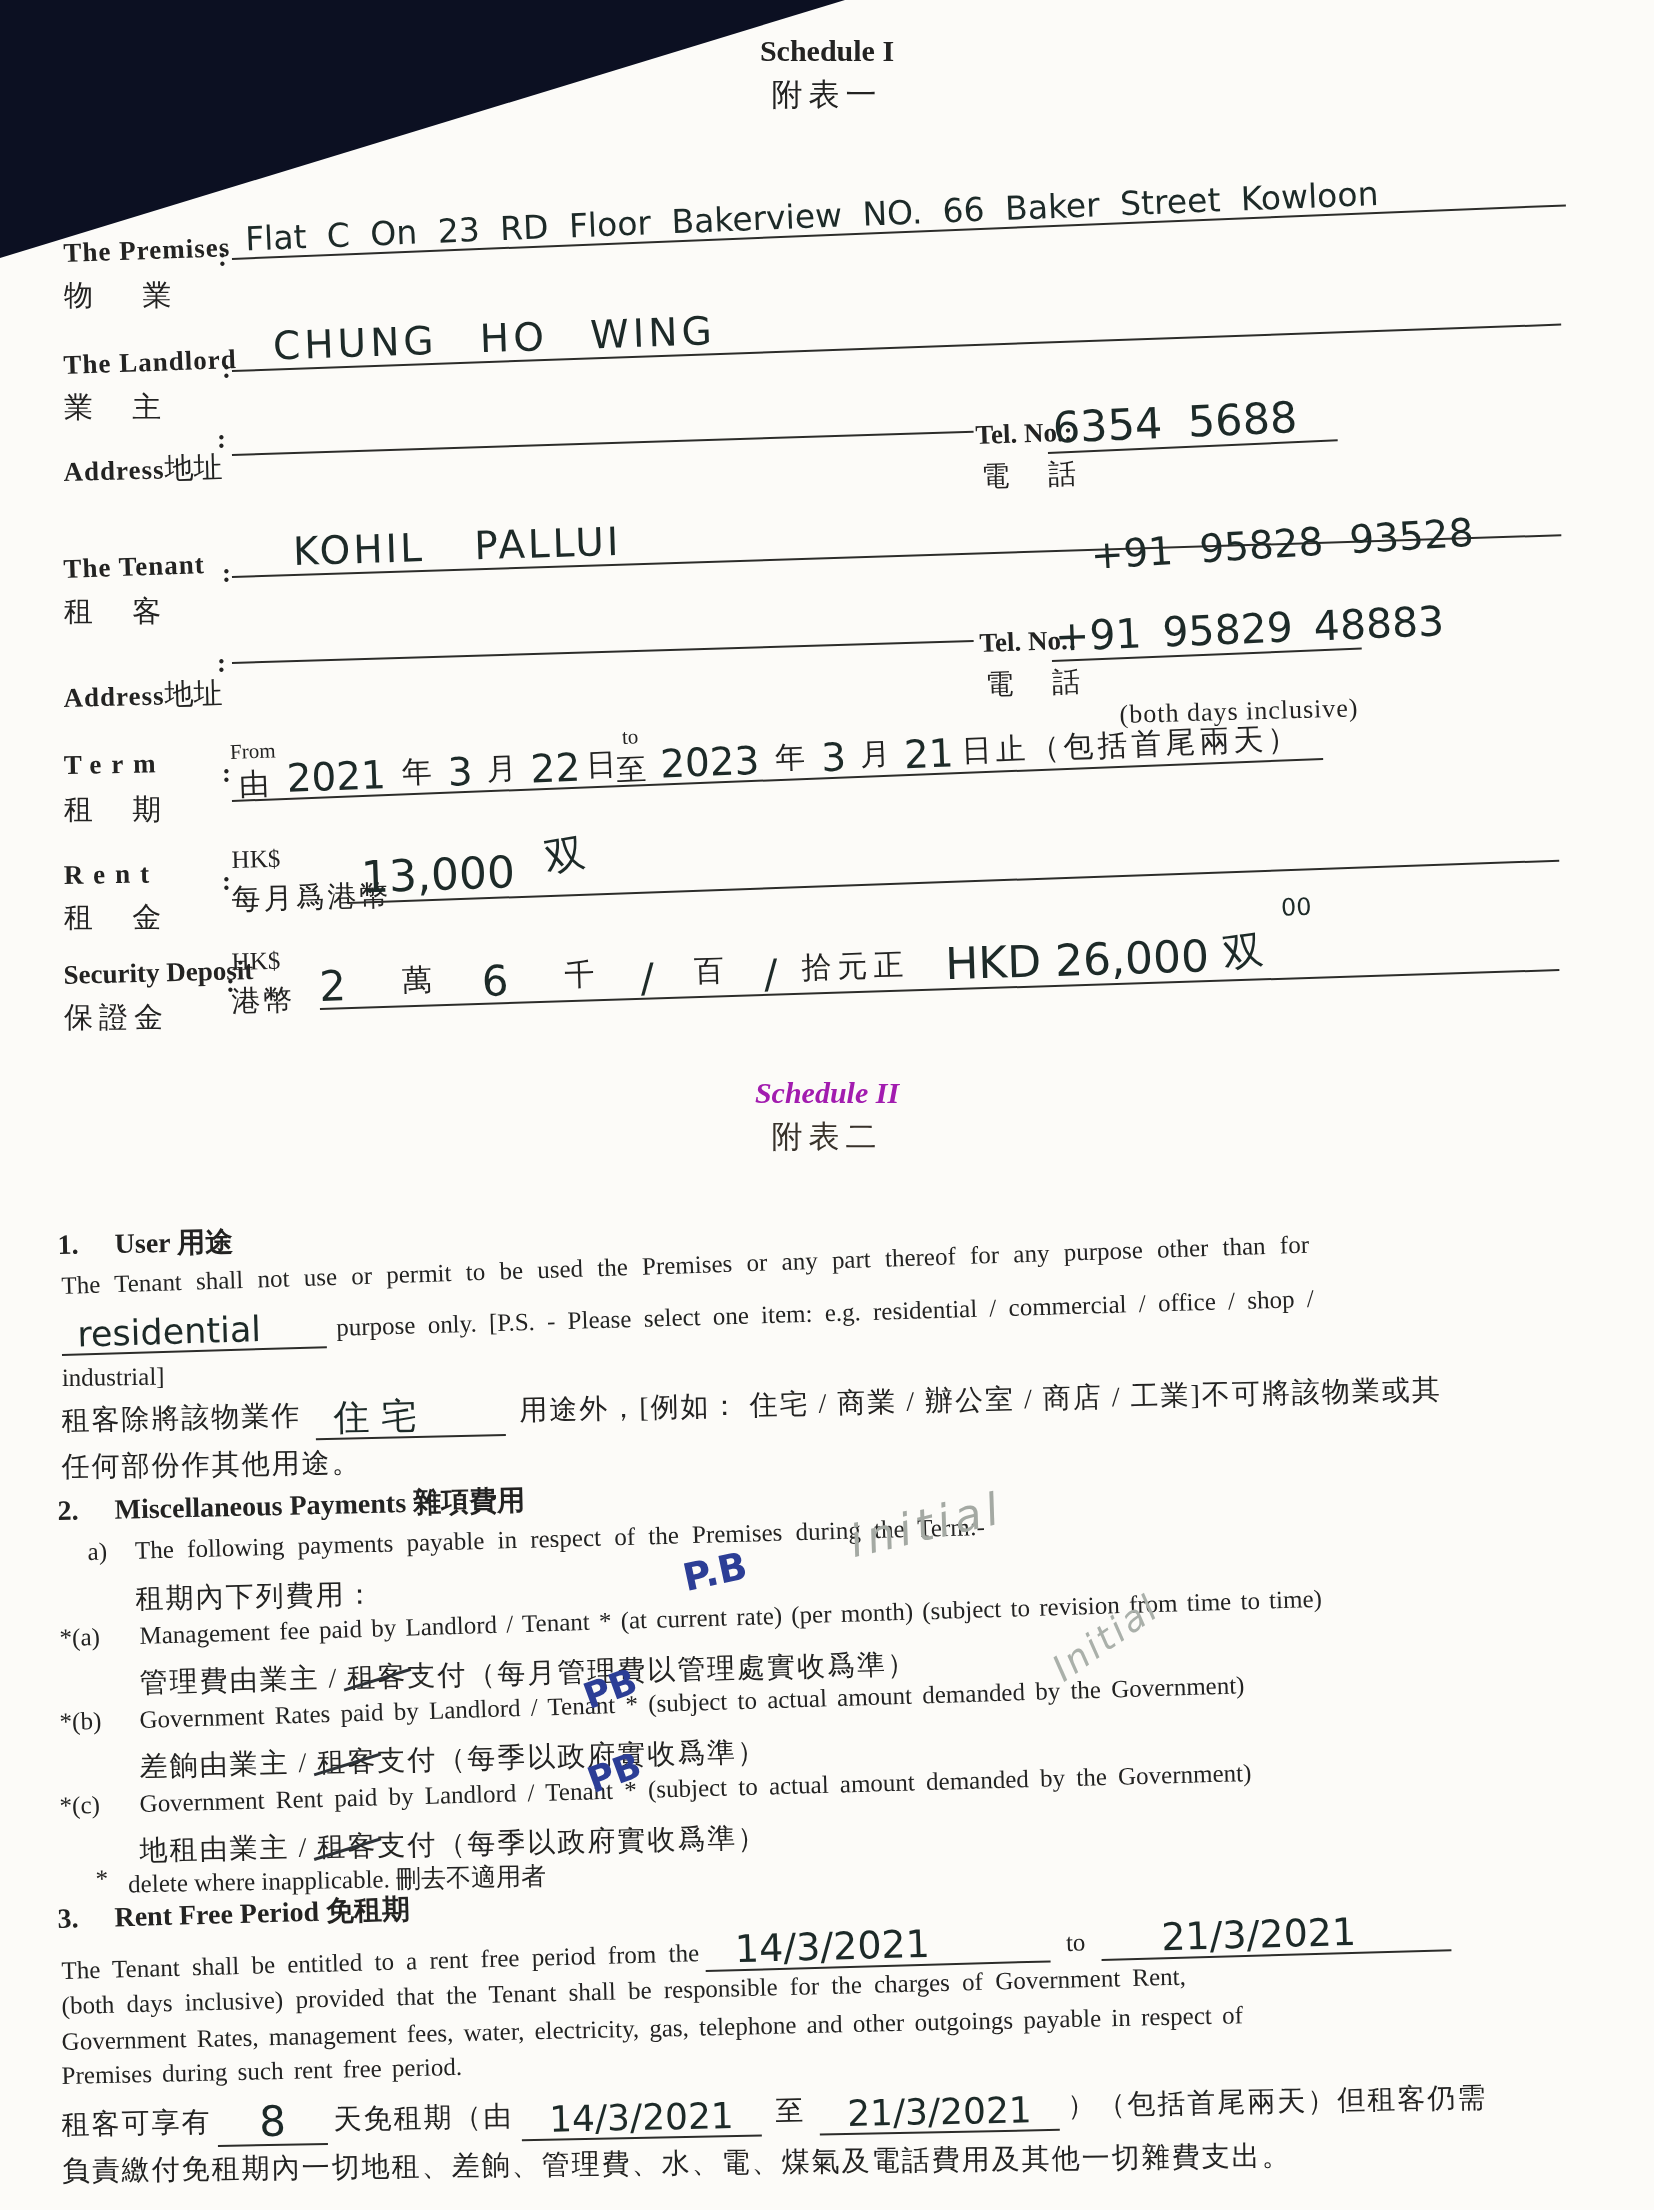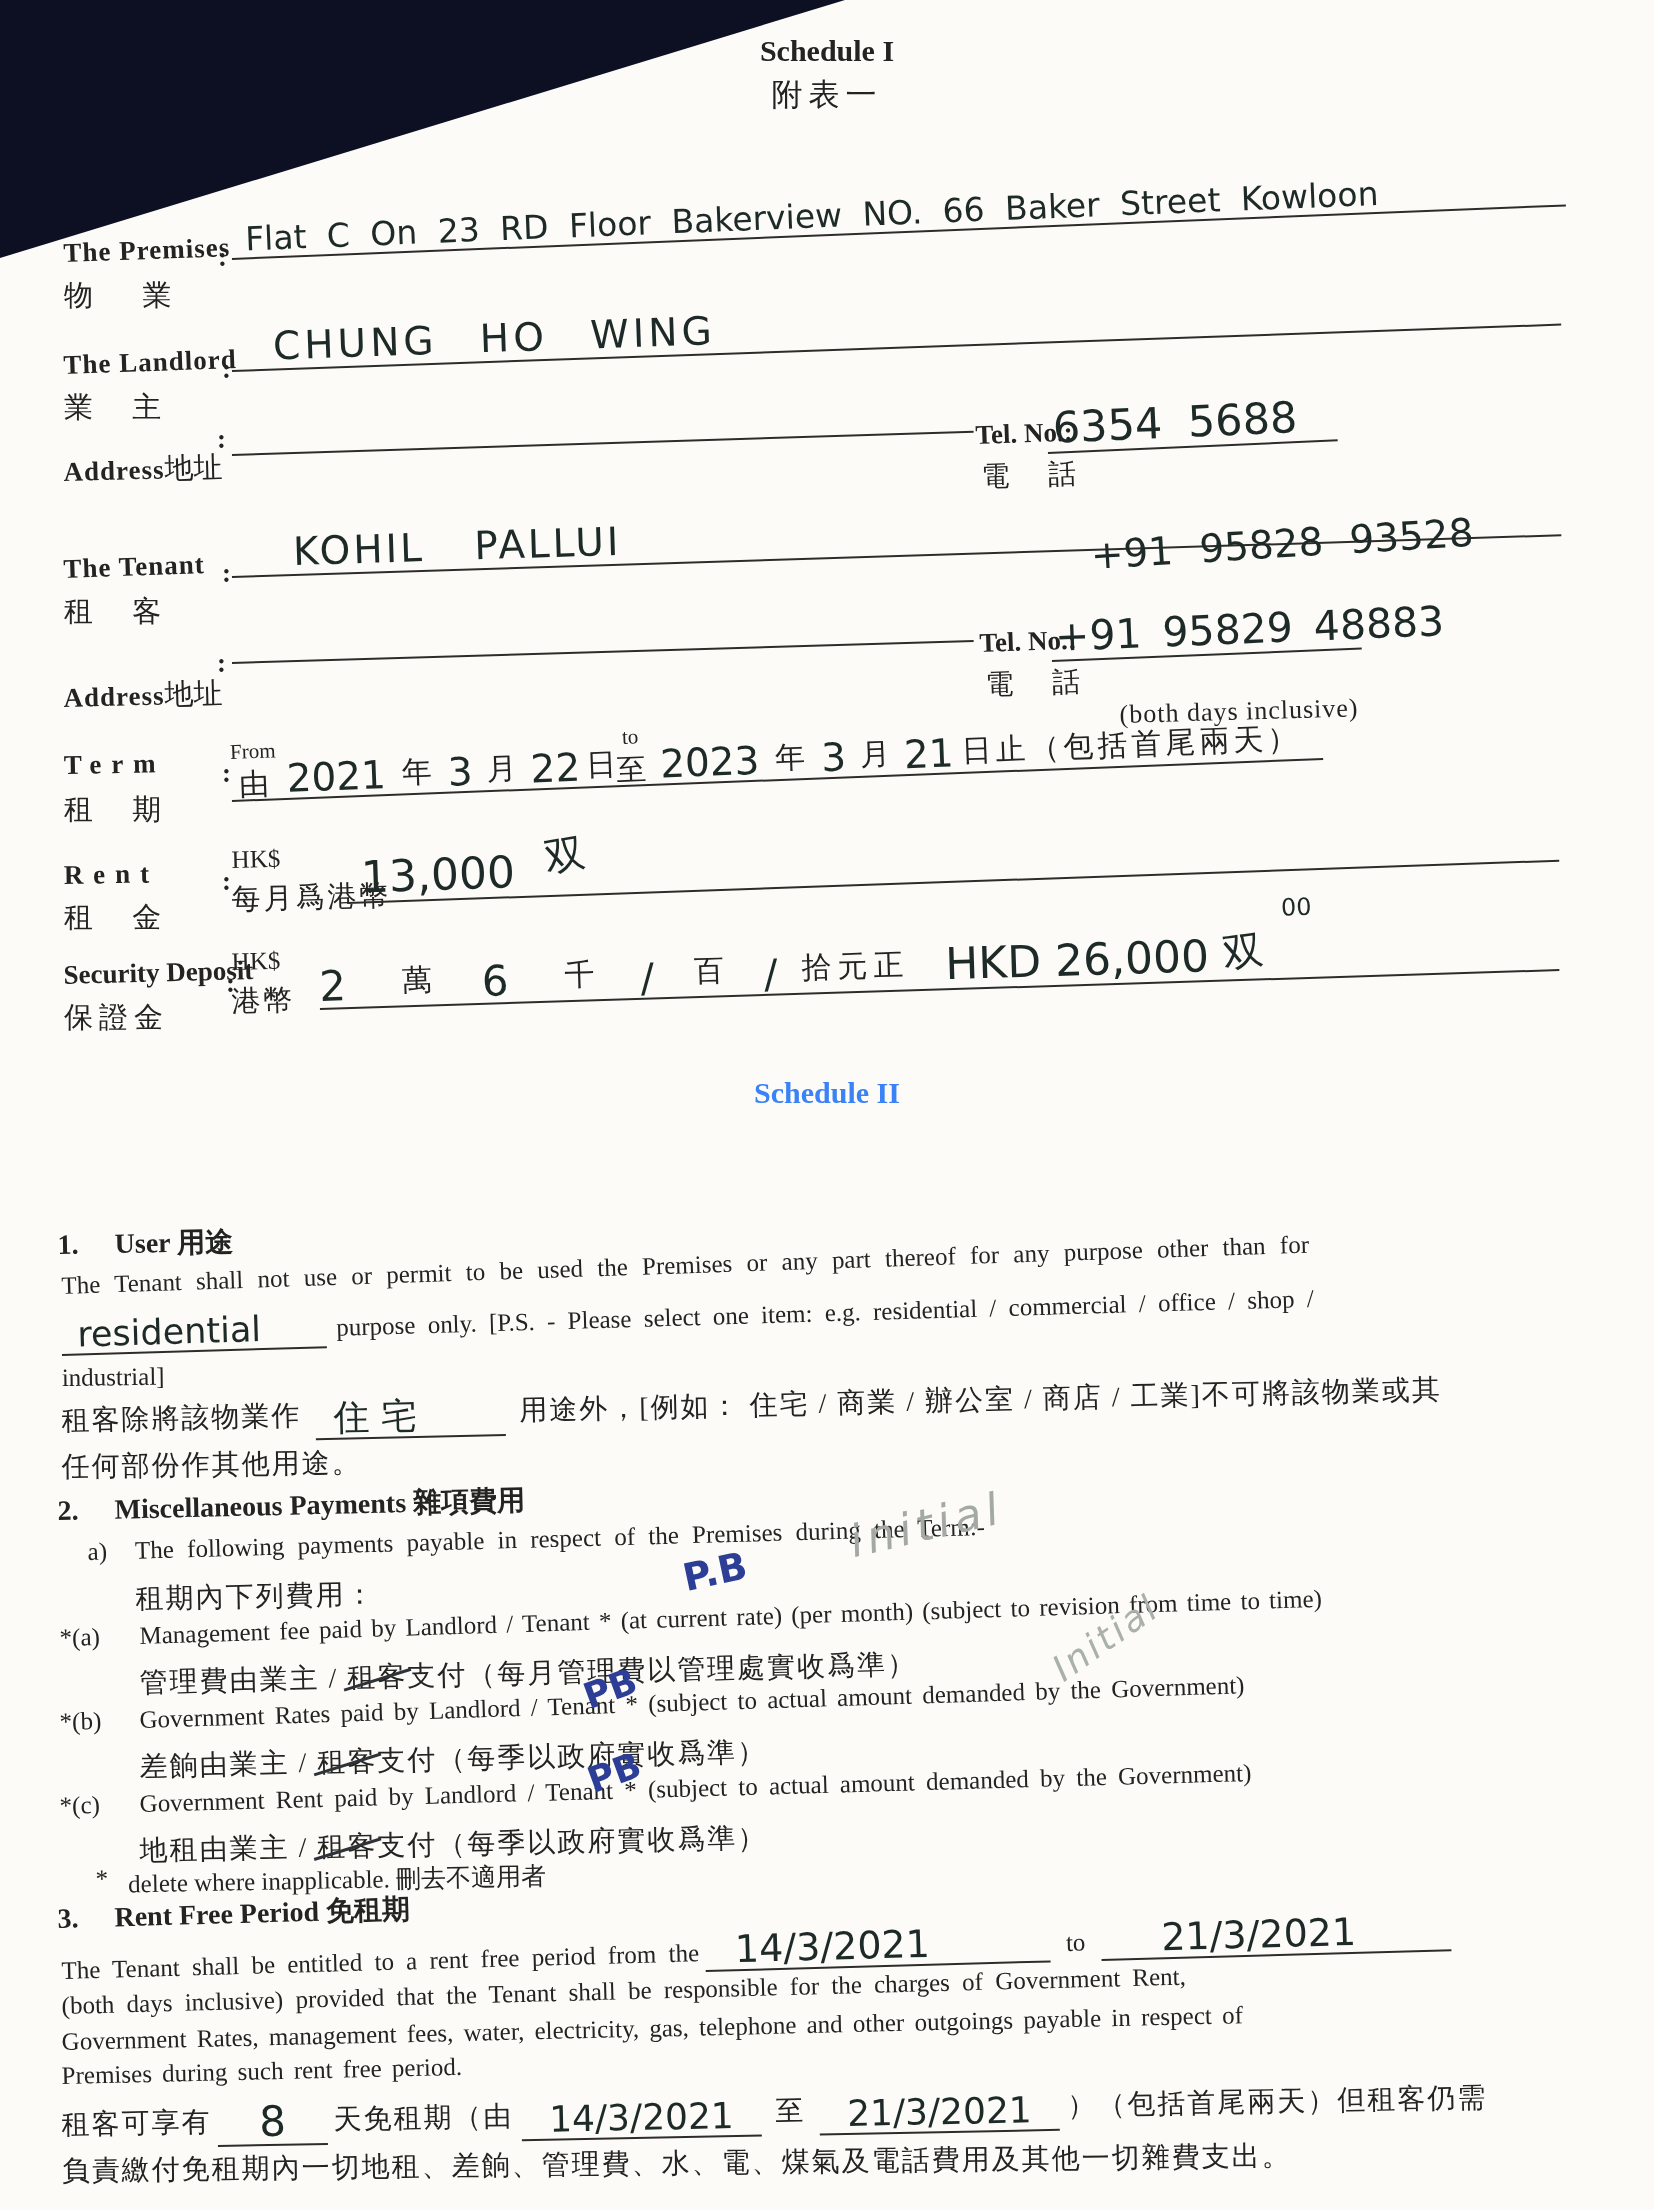--- a/index.html
+++ b/index.html
@@ -144,21 +144,22 @@
     <span style="font-size:30px;margin-right:40px;padding-bottom:4px;">百</span>
     <span class="hw" style="font-size:40px;margin-right:24px;">/</span>
     <span style="font-size:30px;letter-spacing:6px;margin-right:36px;padding-bottom:4px;">拾元正</span>
     <span style="position:relative;display:inline-flex;align-items:flex-end;">
       <span class="hw" style="font-size:44px;padding-bottom:2px;">HKD 26,000</span>
       <span class="hw" style="position:absolute;top:-36px;right:-50px;font-size:24px;">00</span>
       <span class="hw" style="font-size:40px;margin-left:14px;transform:translateY(-8px) rotate(-6deg);">双</span>
     </span>
   </div>
 
-  <div class="p center bold" style="top:1076px;font-size:30px;color:#3b82f6;">Schedule II</div>
+  <div class="p center bold" style="top:1076px;font-size:30px;color:#a21caf;font-style:italic;">Schedule II</div>
+  <div class="p center" style="top:1116px;font-size:31px;letter-spacing:6px;color:#38322b;">附表二</div>
 
   <div class="p tl" style="left:58px;top:1226px;transform:rotate(-1deg);">
     <span class="h2en" style="margin-right:36px;">1.</span><span class="h2en">User 用途</span>
   </div>
   <div class="p body-en tl" style="left:62px;top:1272px;word-spacing:8px;transform:rotate(-1.9deg);">The Tenant shall not use or permit to be used the Premises or any part thereof for any purpose other than for</div>
   <div class="p flexline tl" style="left:62px;top:1308px;transform:rotate(-1.7deg);">
     <span class="uline" style="display:inline-flex;align-items:flex-end;width:265px;height:48px;">
       <span class="hw" style="font-size:35px;padding-left:16px;padding-bottom:1px;">residential</span>
     </span>
     <span class="body-en" style="margin-left:10px;word-spacing:6px;padding-bottom:6px;">purpose only. [P.S. - Please select one item: e.g. residential / commercial / office / shop /</span>

